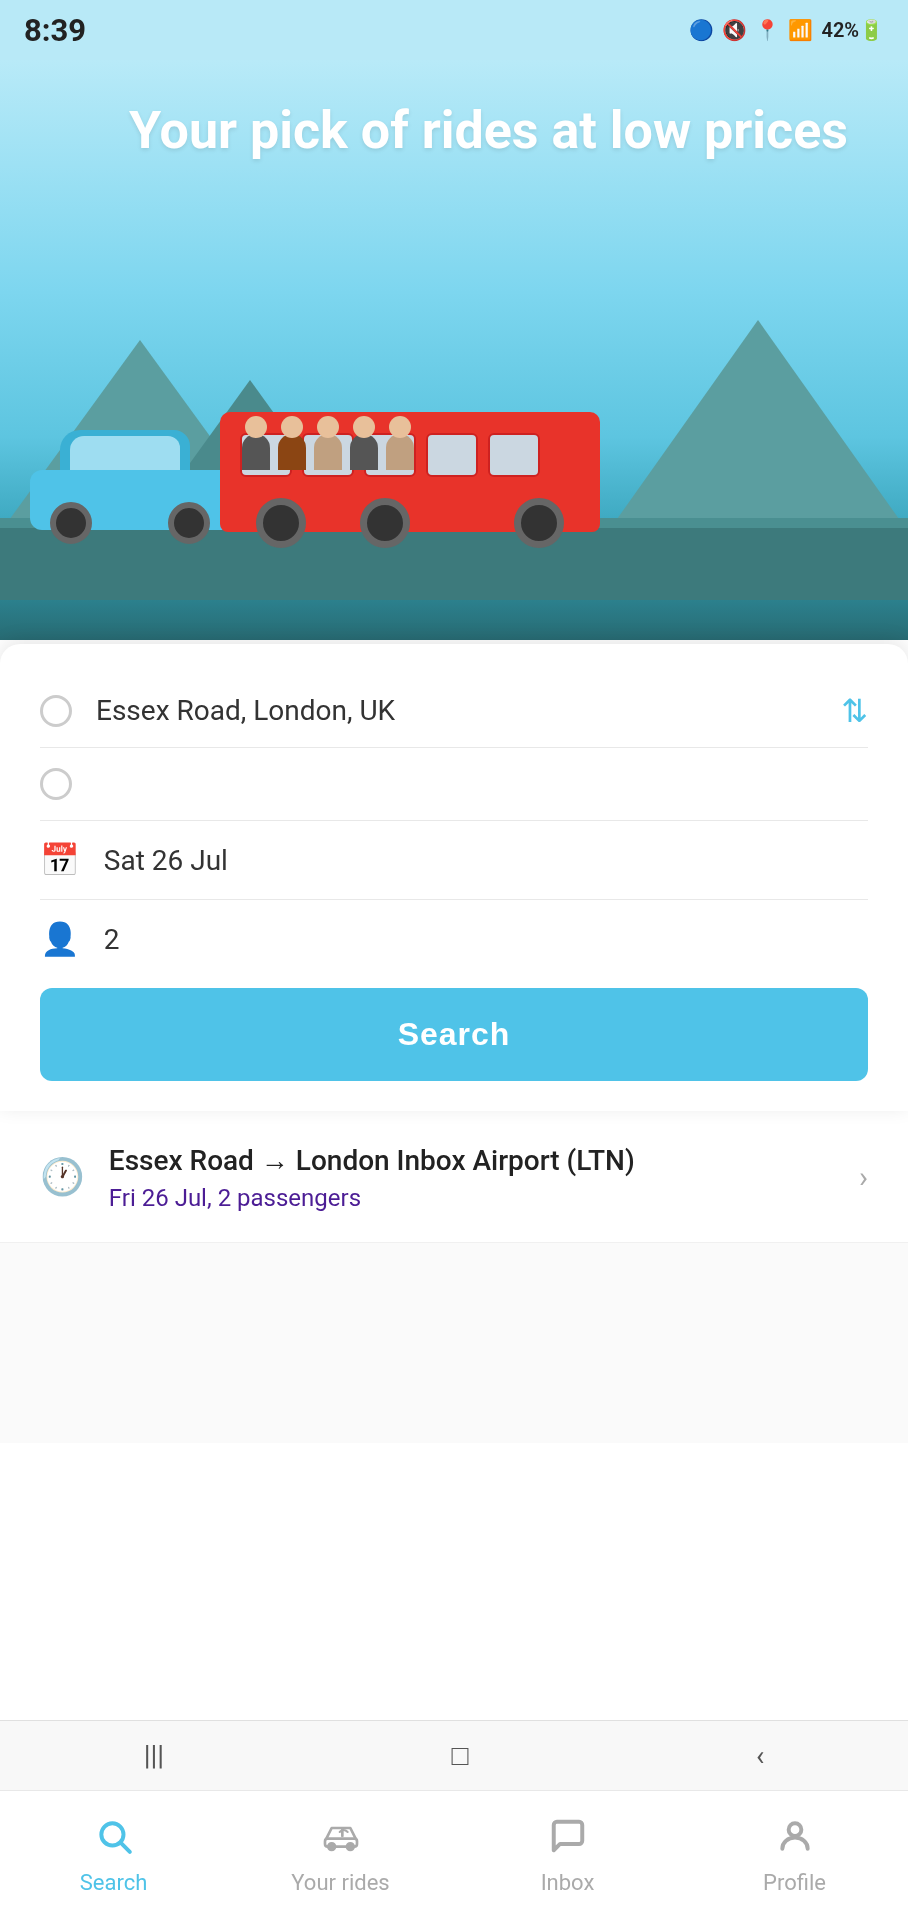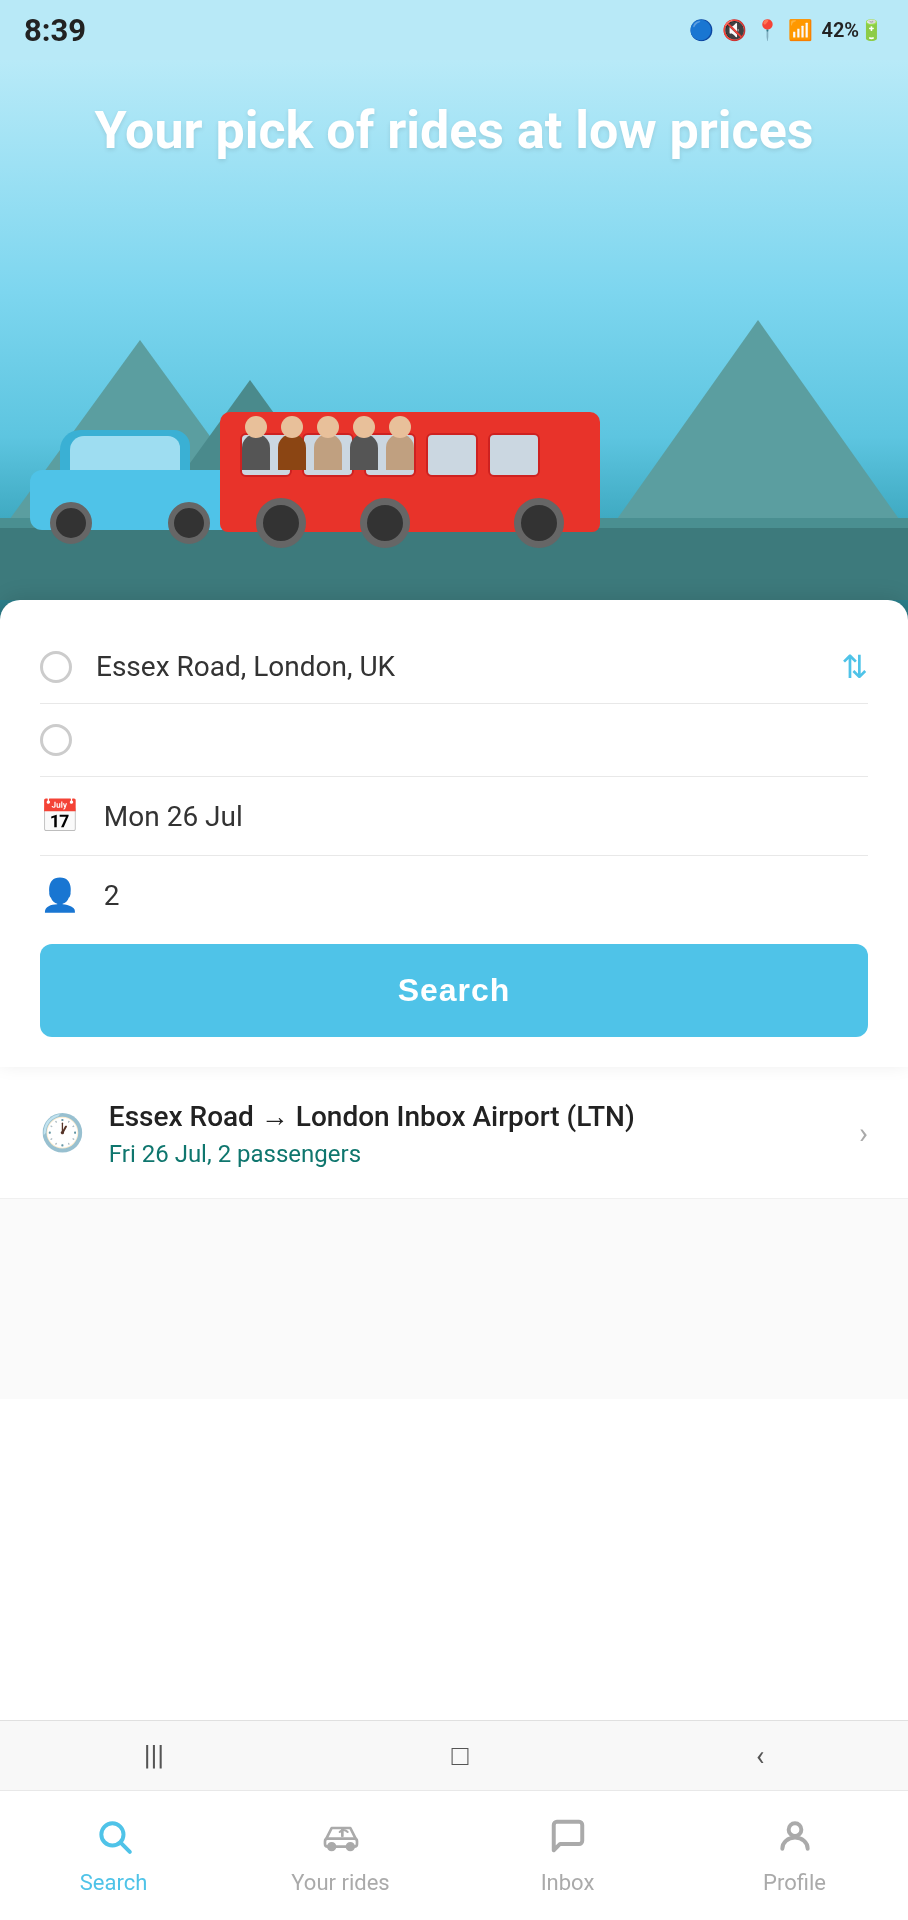--- a/index.html
+++ b/index.html
@@ -29,21 +29,21 @@
     .status-bar .icons { display: flex; align-items: center; gap: 8px; font-size: 20px; }
 
     
     .hero {
       width: 100%;
       height: 580px;
       background: linear-gradient(180deg, #b8eaf8 0%, #7dd6ef 40%, #5dc5e0 65%, #3da8c0 80%, #2d8a99 90%, #286b73 100%);
       position: relative;
       display: flex;
       flex-direction: column;
-      align-items: center;
+      align-items: flex-end;
       overflow: hidden;
     }
 
     .hero-title {
       color: #fff;
       font-size: 52px;
       font-weight: 700;
       text-align: center;
       padding: 40px 60px 0;
       line-height: 1.2;
@@ -350,21 +350,21 @@
     }
     .recent-search-text { flex: 1; }
     .recent-route {
       font-size: 28px;
       color: #222;
       font-weight: 500;
       line-height: 1.4;
     }
     .recent-details {
       font-size: 24px;
-      color: #0f766e;
+      color: #4c1d95;
       margin-top: 4px;
     }
     .chevron-right {
       font-size: 30px;
       color: #aaa;
     }
 
     
     .bottom-nav {
       position: fixed;
@@ -413,20 +413,21 @@
       z-index: 200;
       border-top: 1px solid #e0e0e0;
     }
     .android-nav-btn {
       font-size: 28px;
       color: #555;
     }
 
     .content-wrapper {
       padding-bottom: 200px;
+      margin-top: 44px;
     }
 
     
     .empty-area {
       height: 200px;
       background: #fafafa;
     }
   </style>
 </head>
 <body>
@@ -497,21 +498,21 @@
     </div>
 
     
     <div class="search-row">
       <div class="search-icon-circle"></div>
     </div>
 
     
     <div class="search-row">
       <span class="calendar-icon">📅</span>
-      <span class="search-text">Mon 26 Jul</span>
+      <span class="search-text">Sat 26 Jul</span>
     </div>
 
     
     <div class="search-row">
       <span class="person-icon">👤</span>
       <span class="search-text">2</span>
     </div>
 
     
     <button class="search-button">Search</button>

